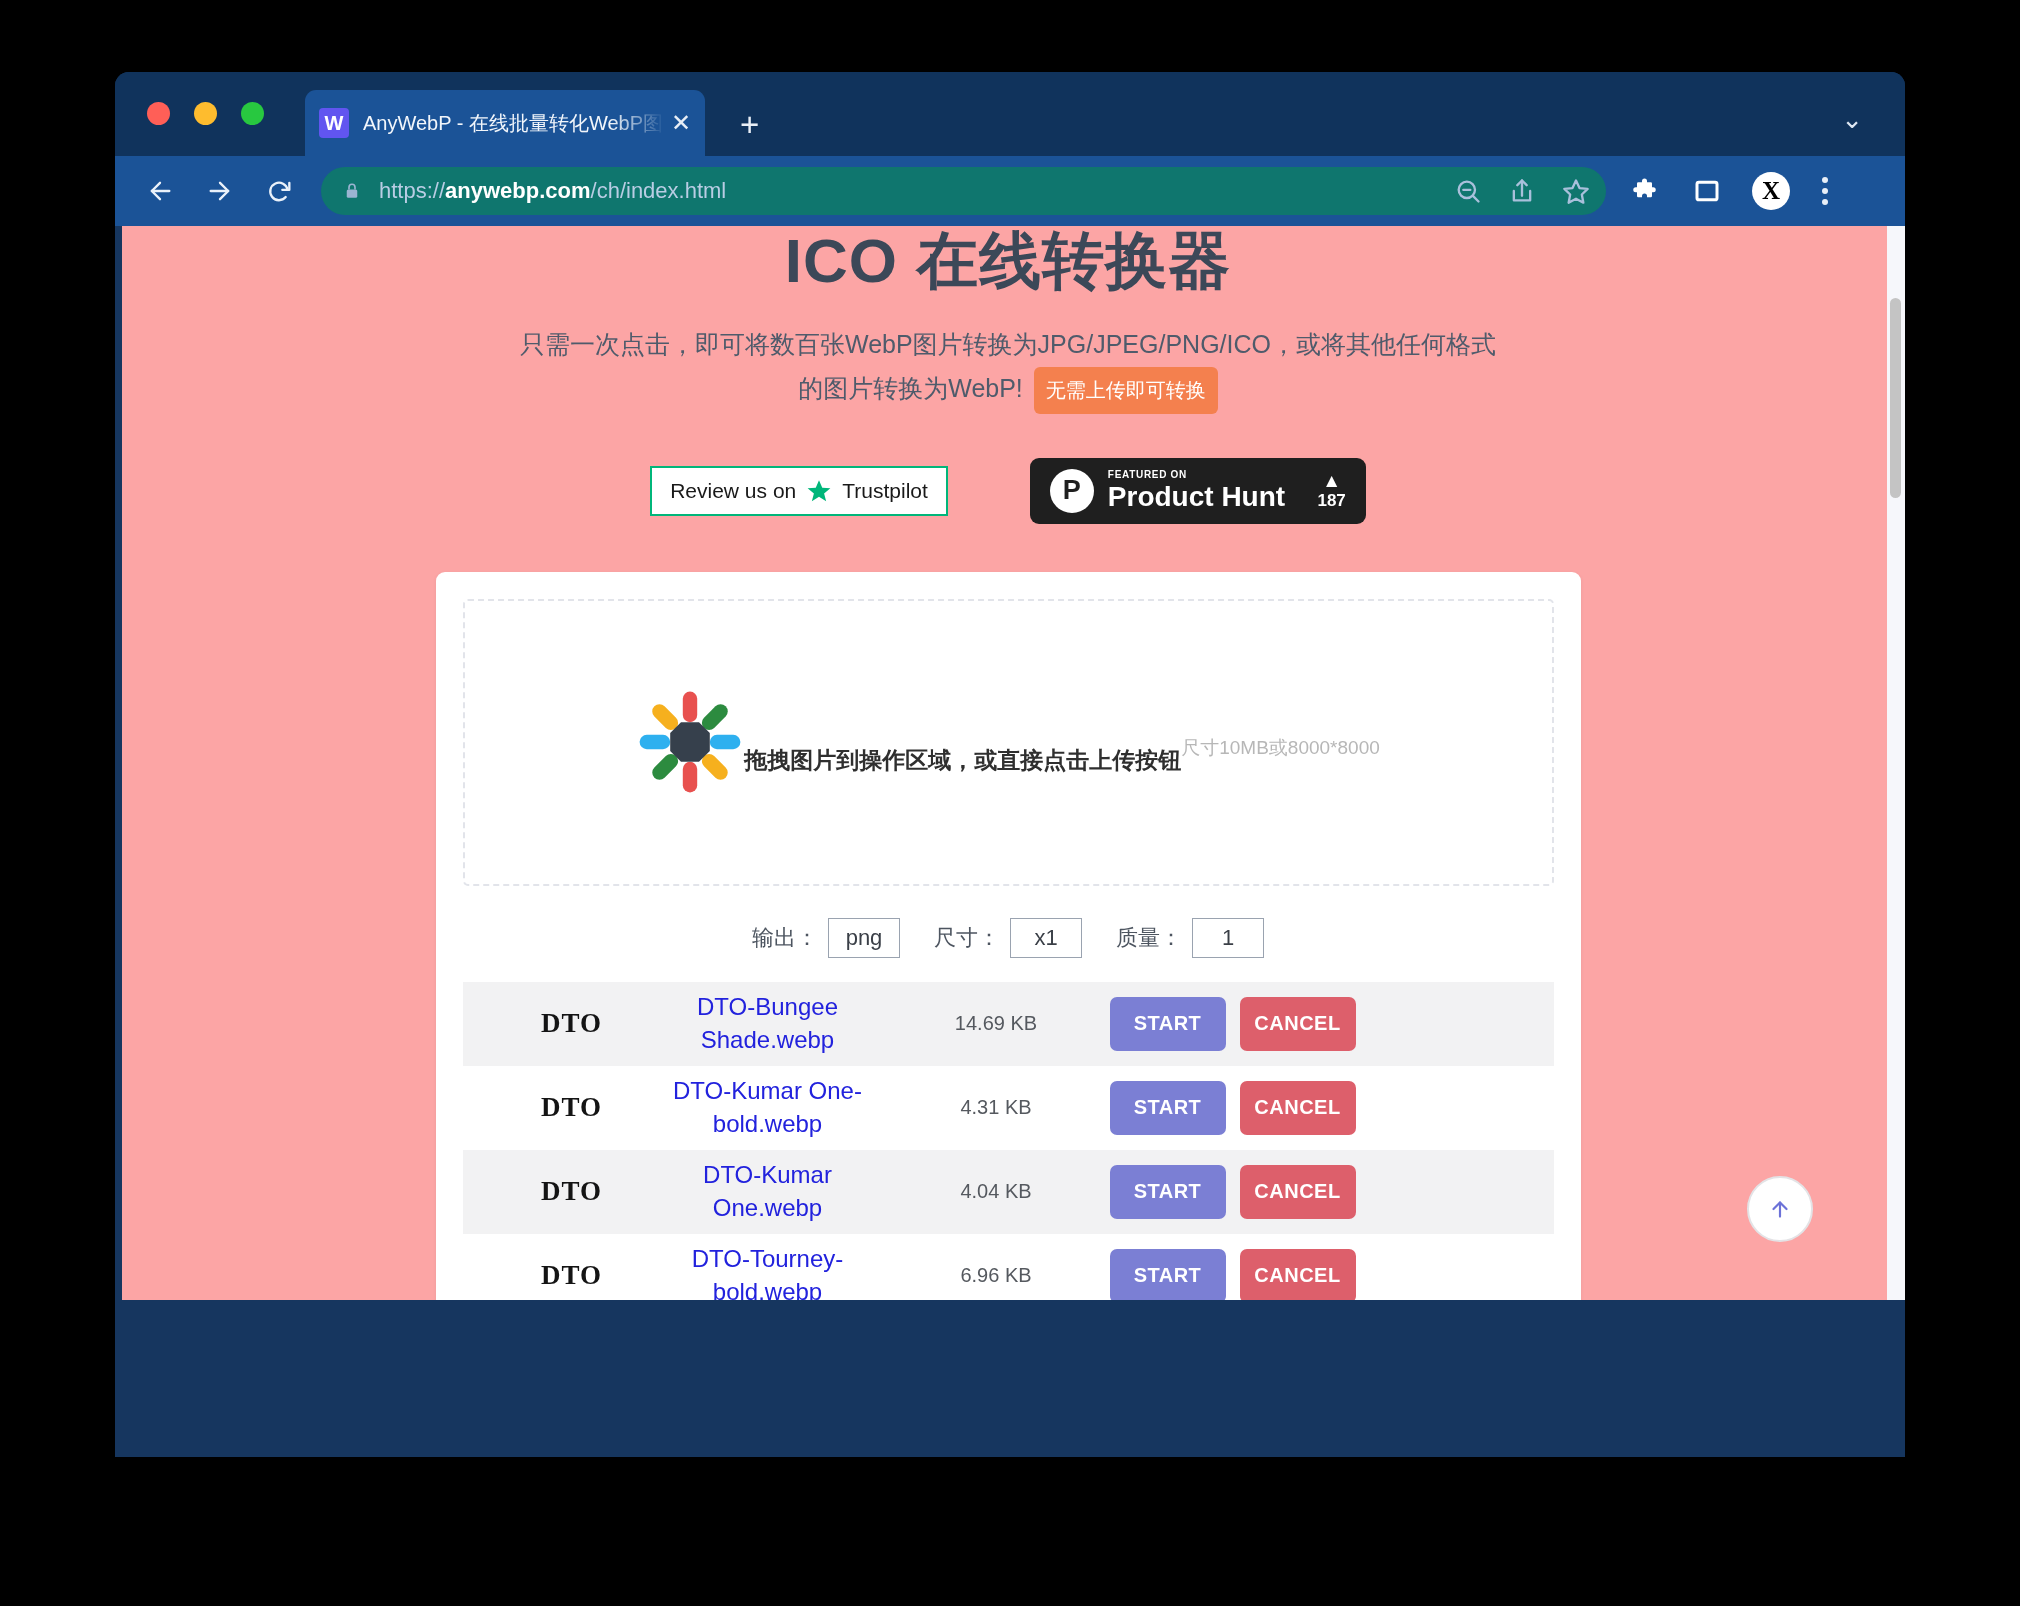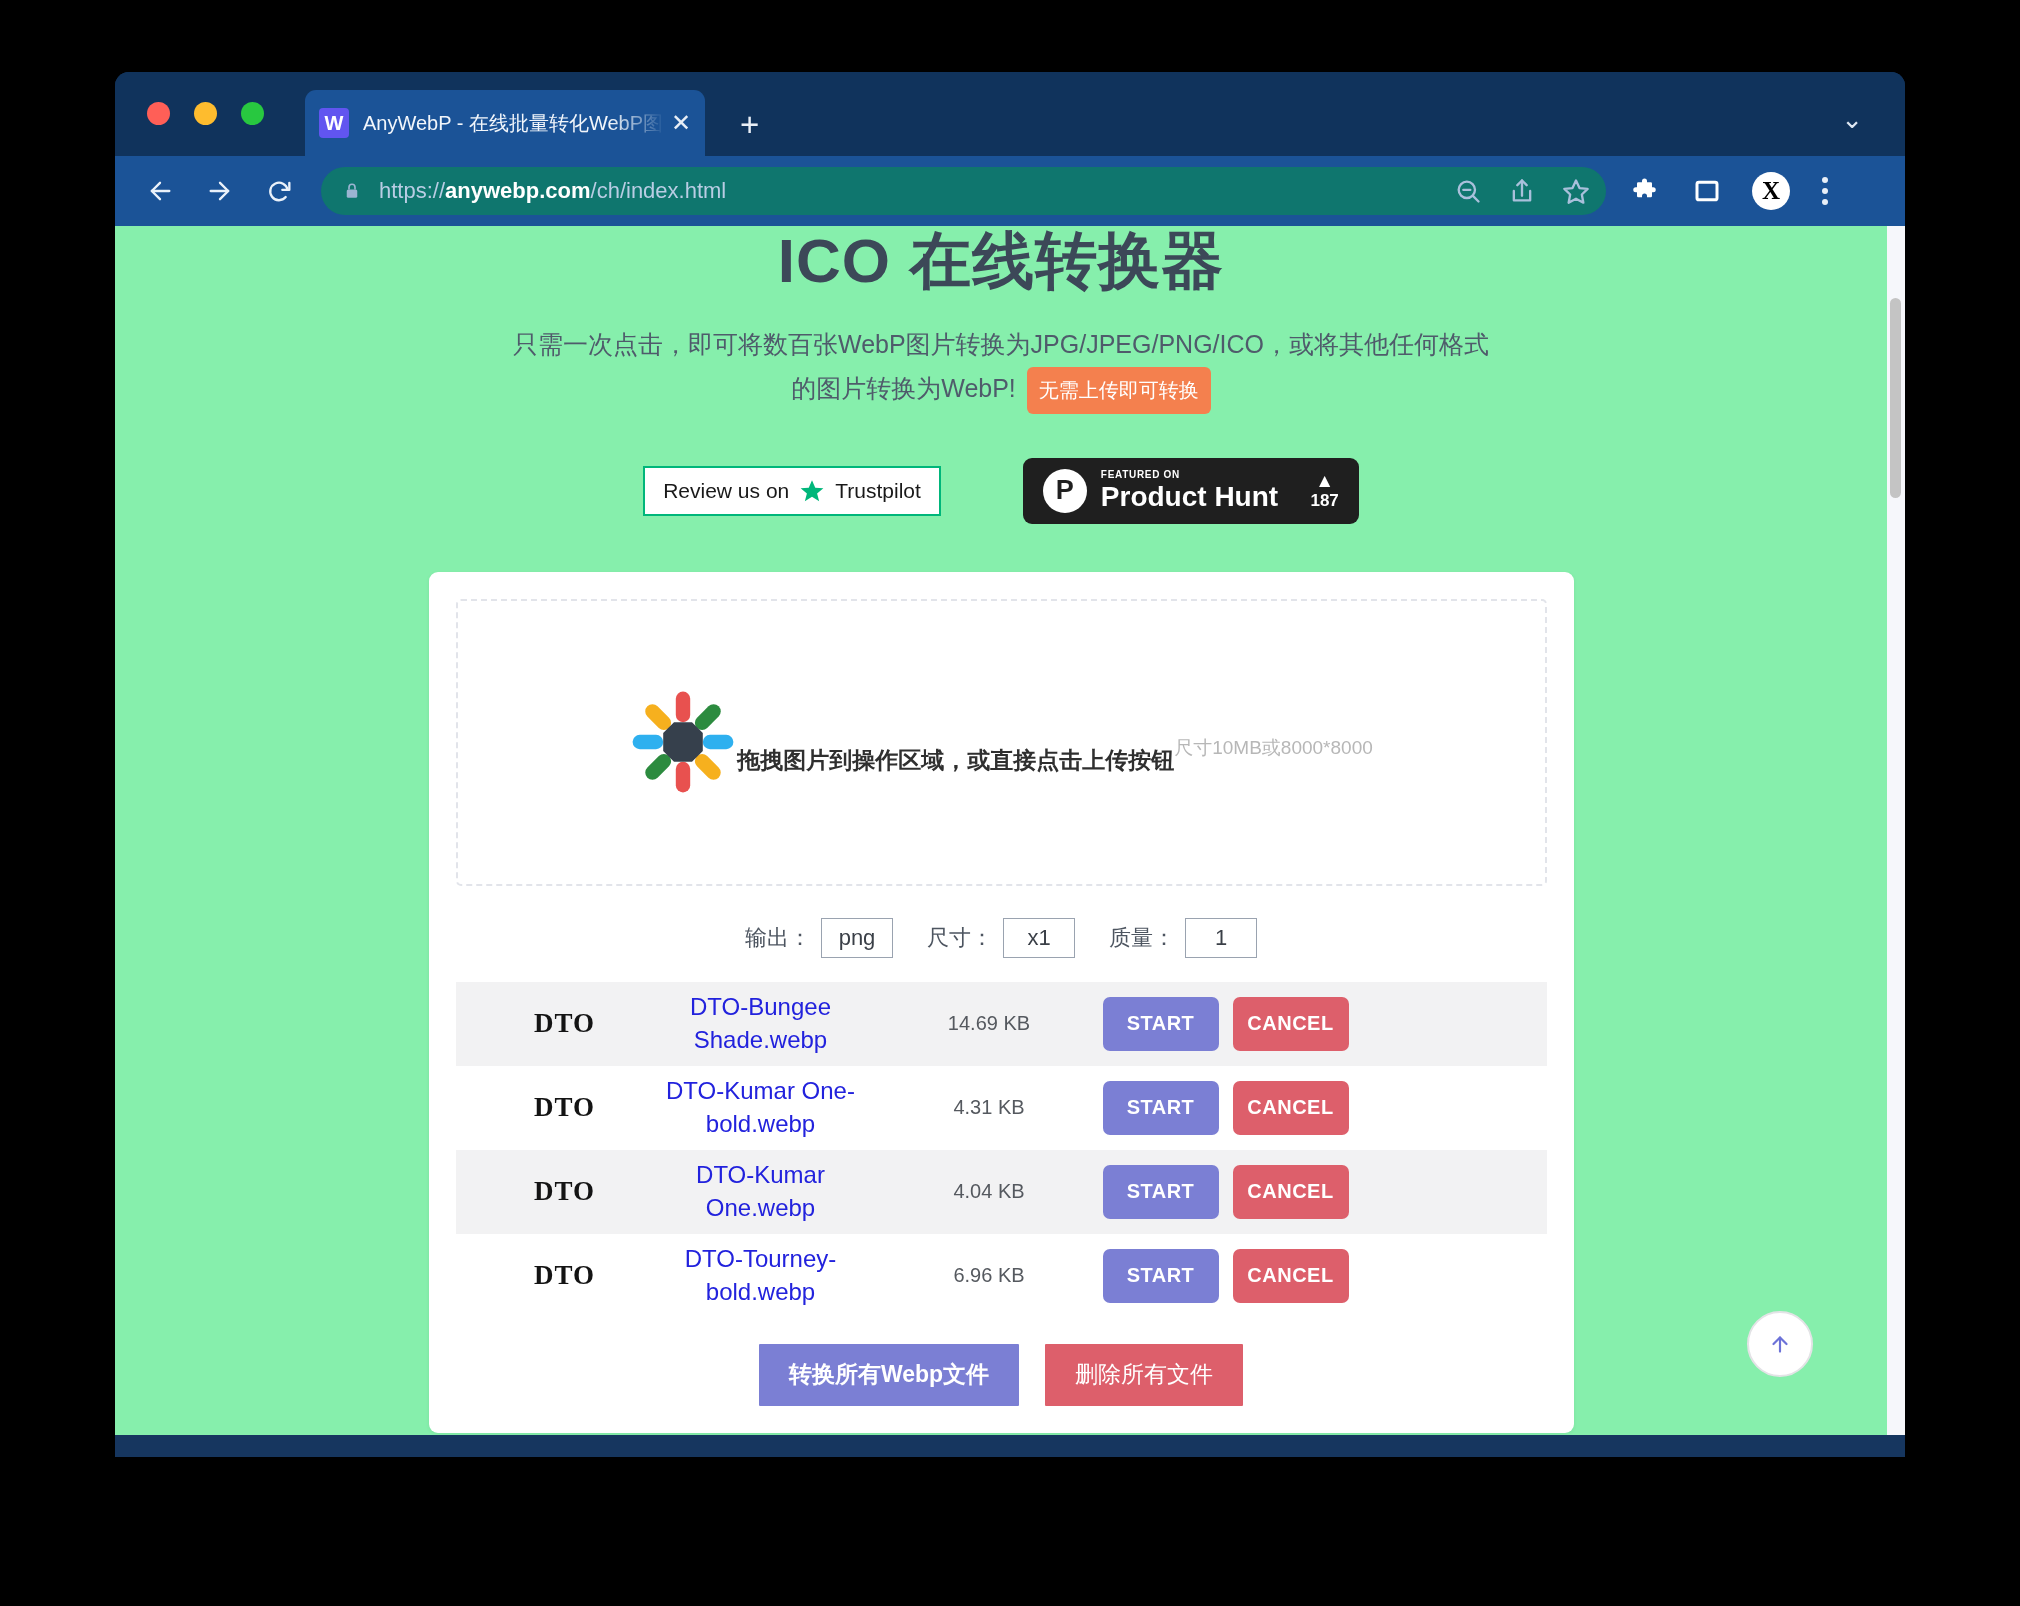--- a/index.html
+++ b/index.html
@@ -186,23 +186,24 @@
   .kebab {
     width: 10px;
     display: flex; flex-direction: column; gap: 5px; align-items: center;
     cursor: pointer;
   }
   .kebab i { width: 6px; height: 6px; border-radius: 50%; background: #e9eff7; display:block; }
 
   
   .viewport {
     position: relative;
-    height: 1209px;
-    background: #86efac;
+    height: 1074px;
+    background: #fca5a5;
     overflow: hidden;
+    margin-left: 7px;
   }
 
   .page-scroll-track {
     position: absolute;
     right: 0; top: 0;
     width: 18px; height: 100%;
     background: #f6f7fb;
   }
   .page-scroll-thumb {
     position: absolute;

